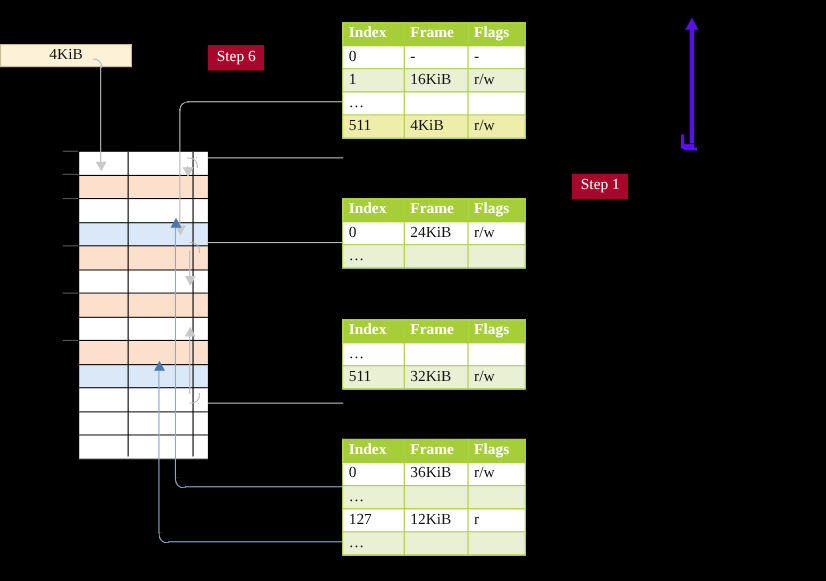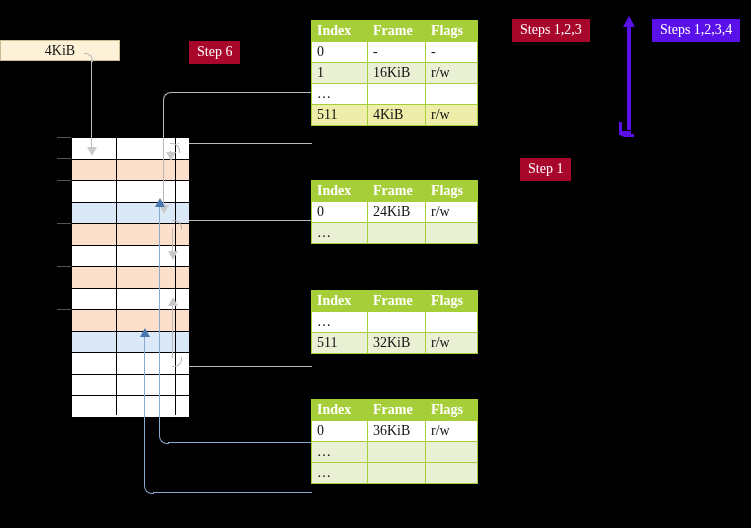--- a/index.html
+++ b/index.html
@@ -76,26 +76,20 @@
 <body>
 
 <div class="stage">
 
   <div class="kib-box" style="left:0px;top:40px;width:120px;height:21px;">
     <span>4KiB</span>
   </div>
 
   <div class="badge red" style="left:189px;top:41px;">
     <span>Step 6</span>
-  </div>
-  <div class="badge red" style="left:512px;top:19px;">
-    <span>Steps 1,2,3</span>
-  </div>
-  <div class="badge purple" style="left:652px;top:19px;">
-    <span>Steps 1,2,3,4</span>
   </div>
   <div class="badge red" style="left:520px;top:158px;">
     <span>Step 1</span>
   </div>
 
   <div class="pline" style="left:627px;top:26px;width:4px;height:104px;"></div>
   <div class="pcorner br" style="left:619px;top:122px;width:12px;height:12px;border-top:none;border-right:none;border-bottom-left-radius:6px;"></div>
   <div class="pline" style="left:619px;top:131px;width:12px;height:4px;"></div>
   <div class="parrow" style="left:623px;top:16px;"></div>
 
@@ -241,20 +235,25 @@
     <tr>
       <td>0</td>
       <td>36KiB</td>
       <td>r/w</td>
     </tr>
     <tr class="alt">
       <td>…</td>
       <td></td>
       <td></td>
     </tr>
+    <tr>
+      <td>127</td>
+      <td>12KiB</td>
+      <td>r</td>
+    </tr>
     <tr class="alt">
       <td>…</td>
       <td></td>
       <td></td>
     </tr>
   </tbody>
     </table>
 
 </div>
 

